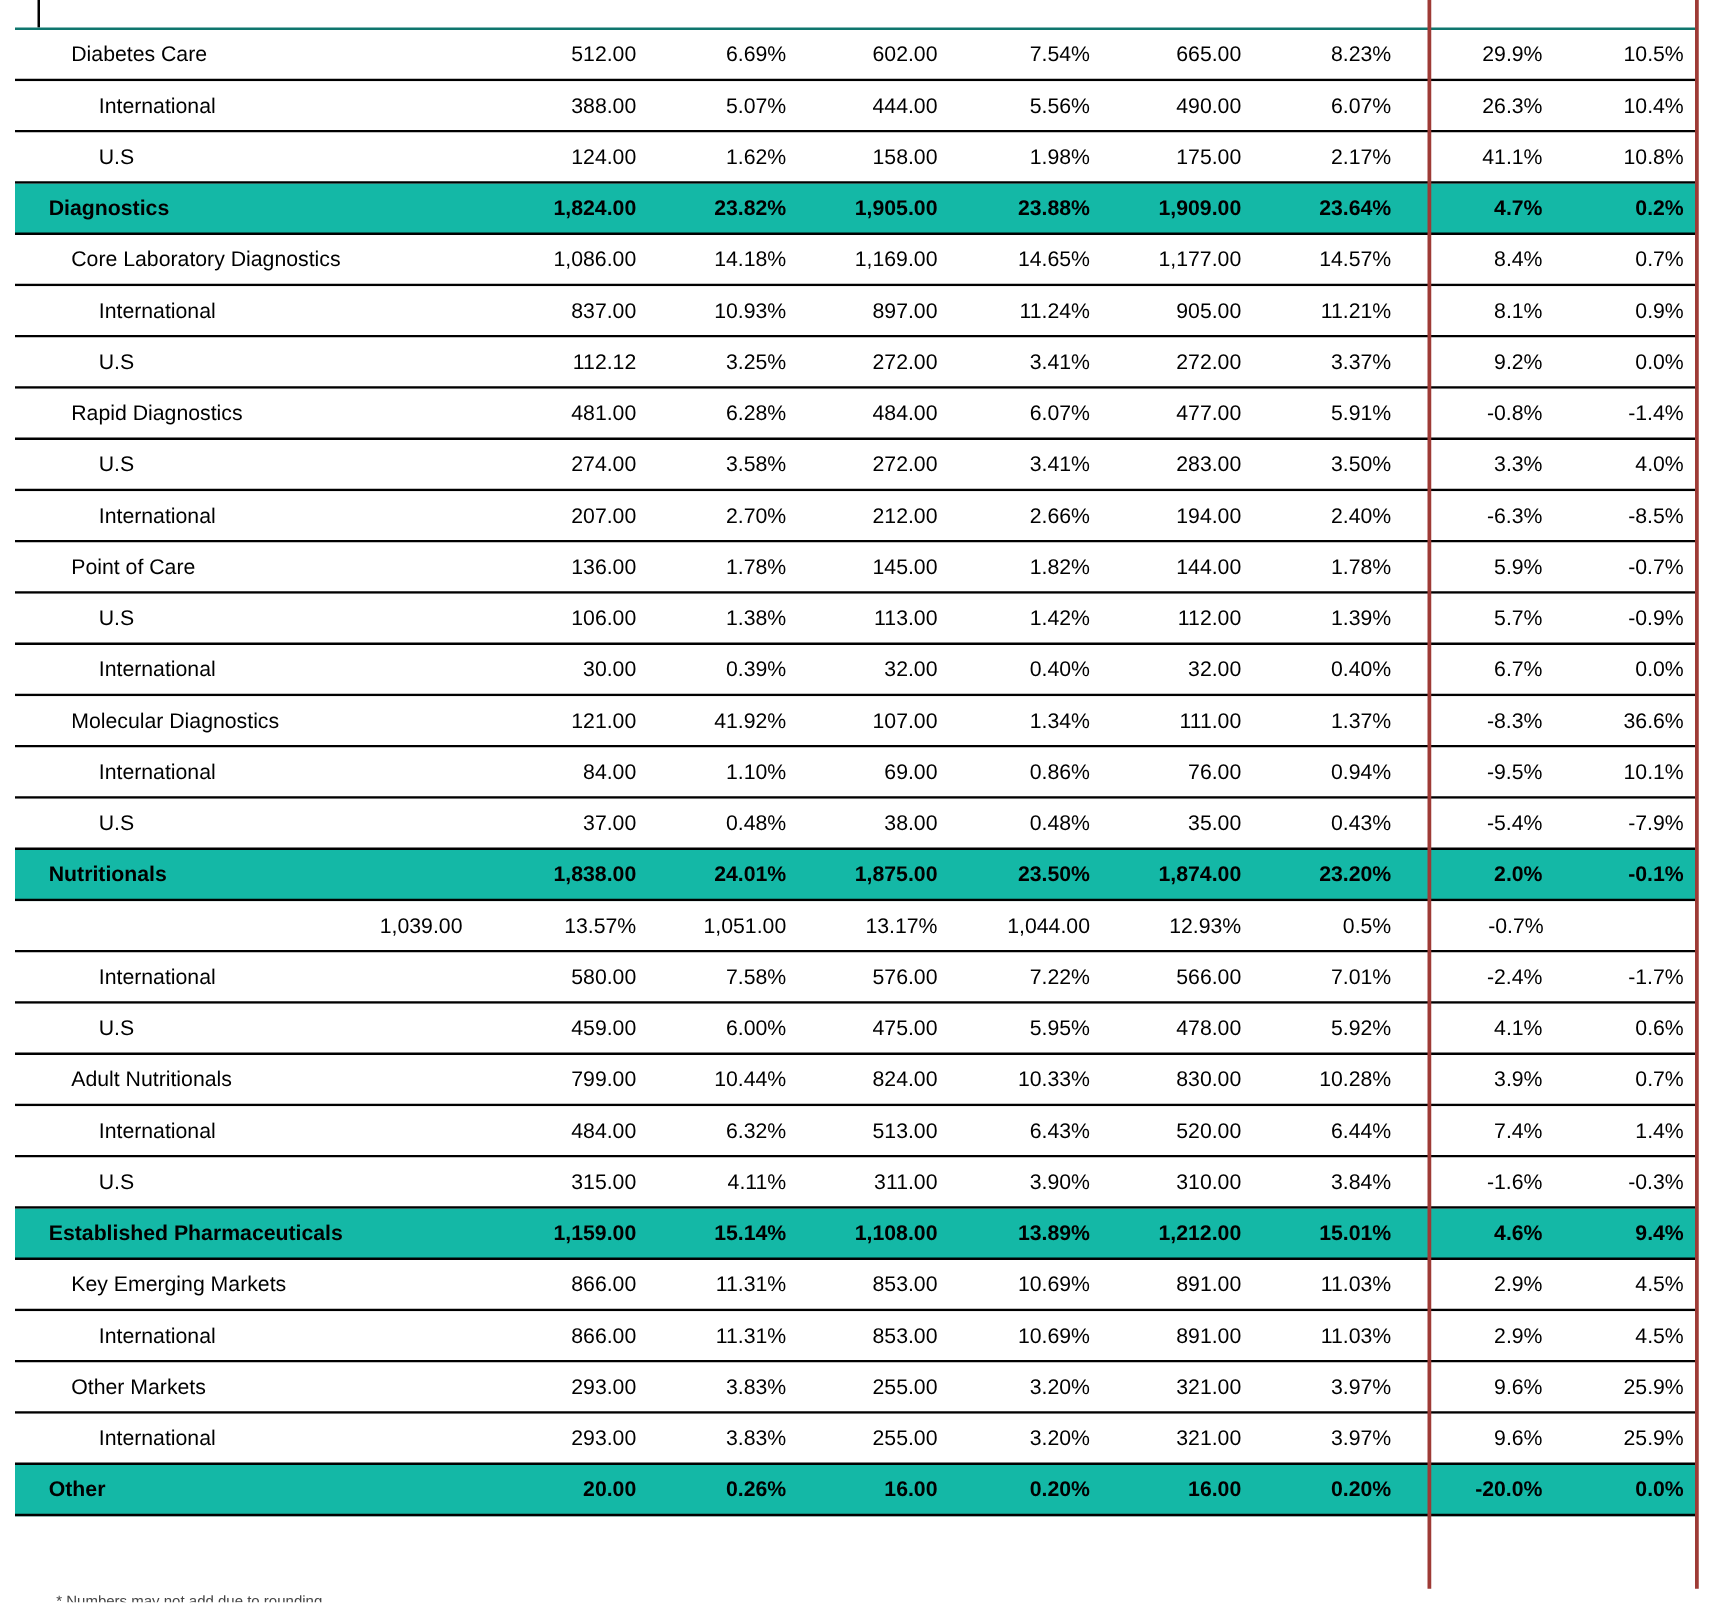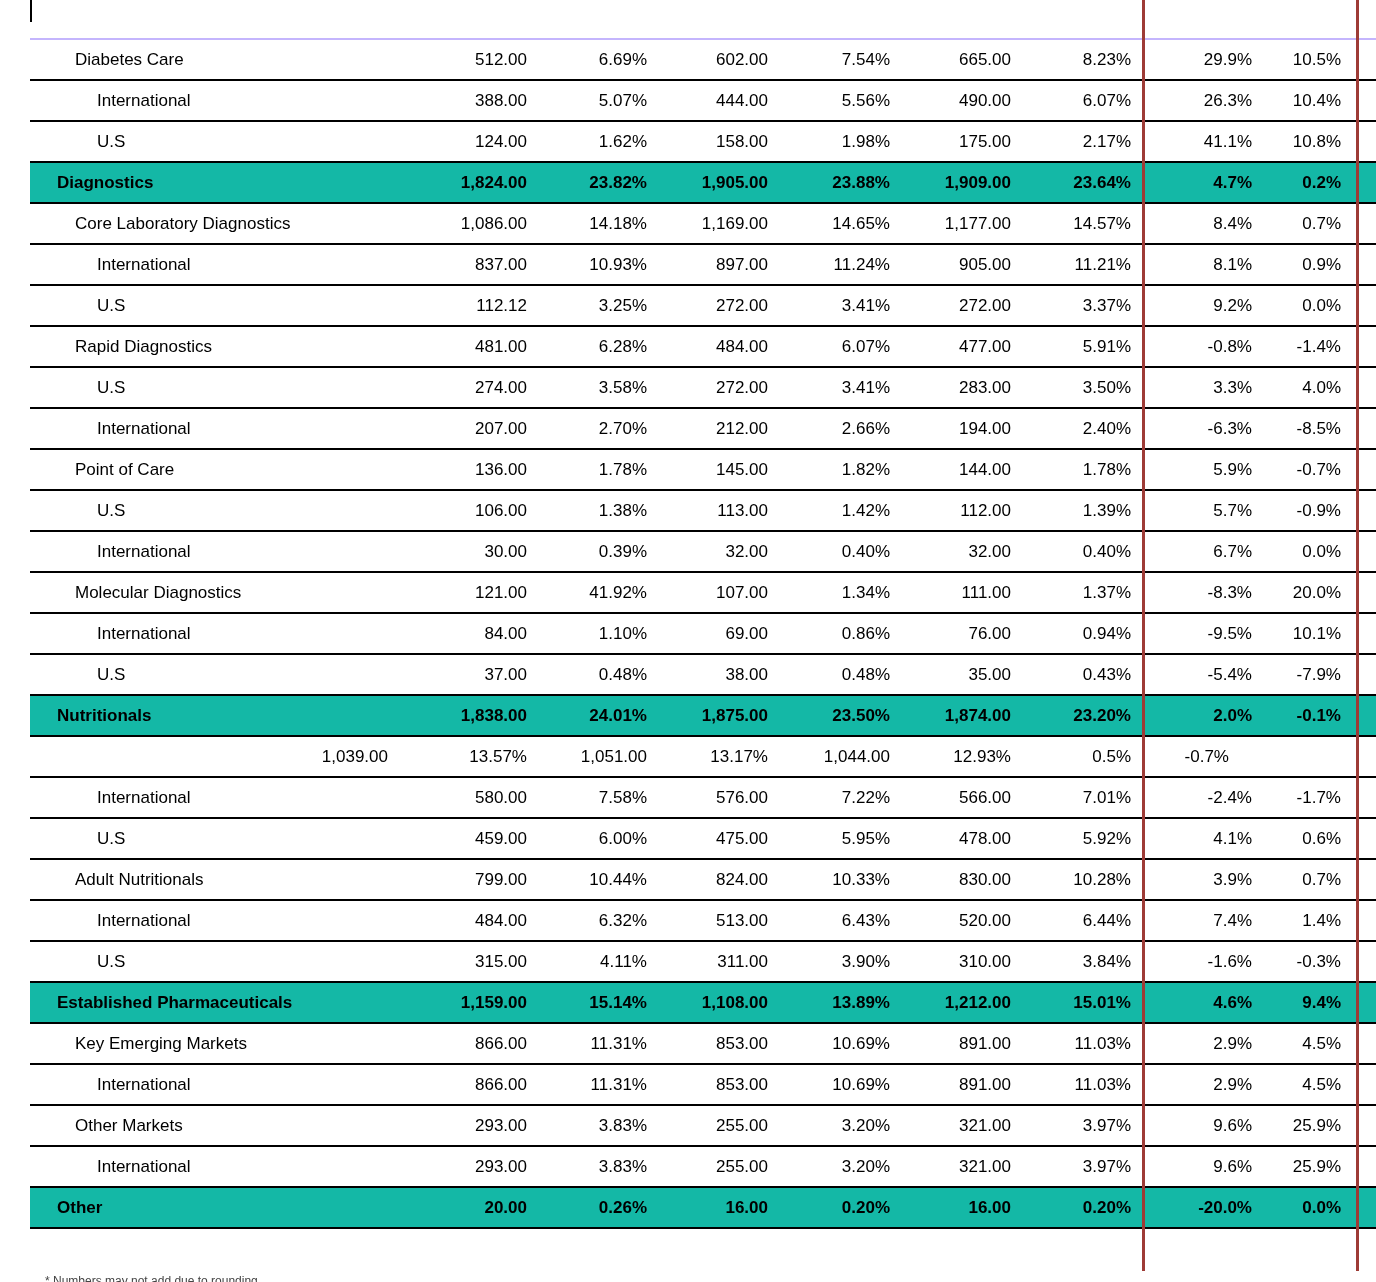--- a/index.html
+++ b/index.html
@@ -9,46 +9,45 @@
   .page {
     position: relative;
     width: 1376px;
     height: 1282px;
     background: #ffffff;
     overflow: hidden;
   }
 
   .table {
     position: absolute;
-    left: 30px;
+    left: 12px;
     top: 22px;
     width: 1346px;
-    border-top: 2px solid #c4b5fd;
-    margin-top: 16px;
+    border-top: 2px solid #0f766e;
   }
 
   .row {
     display: grid;
     grid-template-columns: 370px 139px 120px 121px 122px 121px 120px 121px 112px;
     align-items: center;
     height: 41px;
     border-bottom: 2px solid #000000;
     font-size: 17px;
     color: #000000;
     background: #ffffff;
   }
 
   .row.section {
     background: #14b8a6;
     font-weight: 700;
   }
 
   .cell { white-space: nowrap; overflow: hidden; }
   .cell.num { text-align: right; padding-right: 12px; }
-  .cell.num.last { padding-right: 35px; }
+  .cell.num.last { padding-right: 11px; }
 
   .lvl0 .label { padding-left: 27px; }
   .lvl1 .label { padding-left: 45px; }
   .lvl2 .label { padding-left: 67px; }
 
   .b { font-weight: 400; }
 
   .redline {
     position: absolute;
     top: 0;
@@ -231,21 +230,21 @@
   </div>
       <div class="row lvl1">
     <div class="cell label">Molecular Diagnostics</div>
     <div class="cell num">121.00</div>
     <div class="cell num">41.92%</div>
     <div class="cell num">107.00</div>
     <div class="cell num">1.34%</div>
     <div class="cell num">111.00</div>
     <div class="cell num">1.37%</div>
     <div class="cell num">-8.3%</div>
-    <div class="cell num last">20.0%</div>
+    <div class="cell num last">36.6%</div>
   </div>
       <div class="row lvl2">
     <div class="cell label">International</div>
     <div class="cell num">84.00</div>
     <div class="cell num">1.10%</div>
     <div class="cell num">69.00</div>
     <div class="cell num">0.86%</div>
     <div class="cell num">76.00</div>
     <div class="cell num">0.94%</div>
     <div class="cell num">-9.5%</div>

